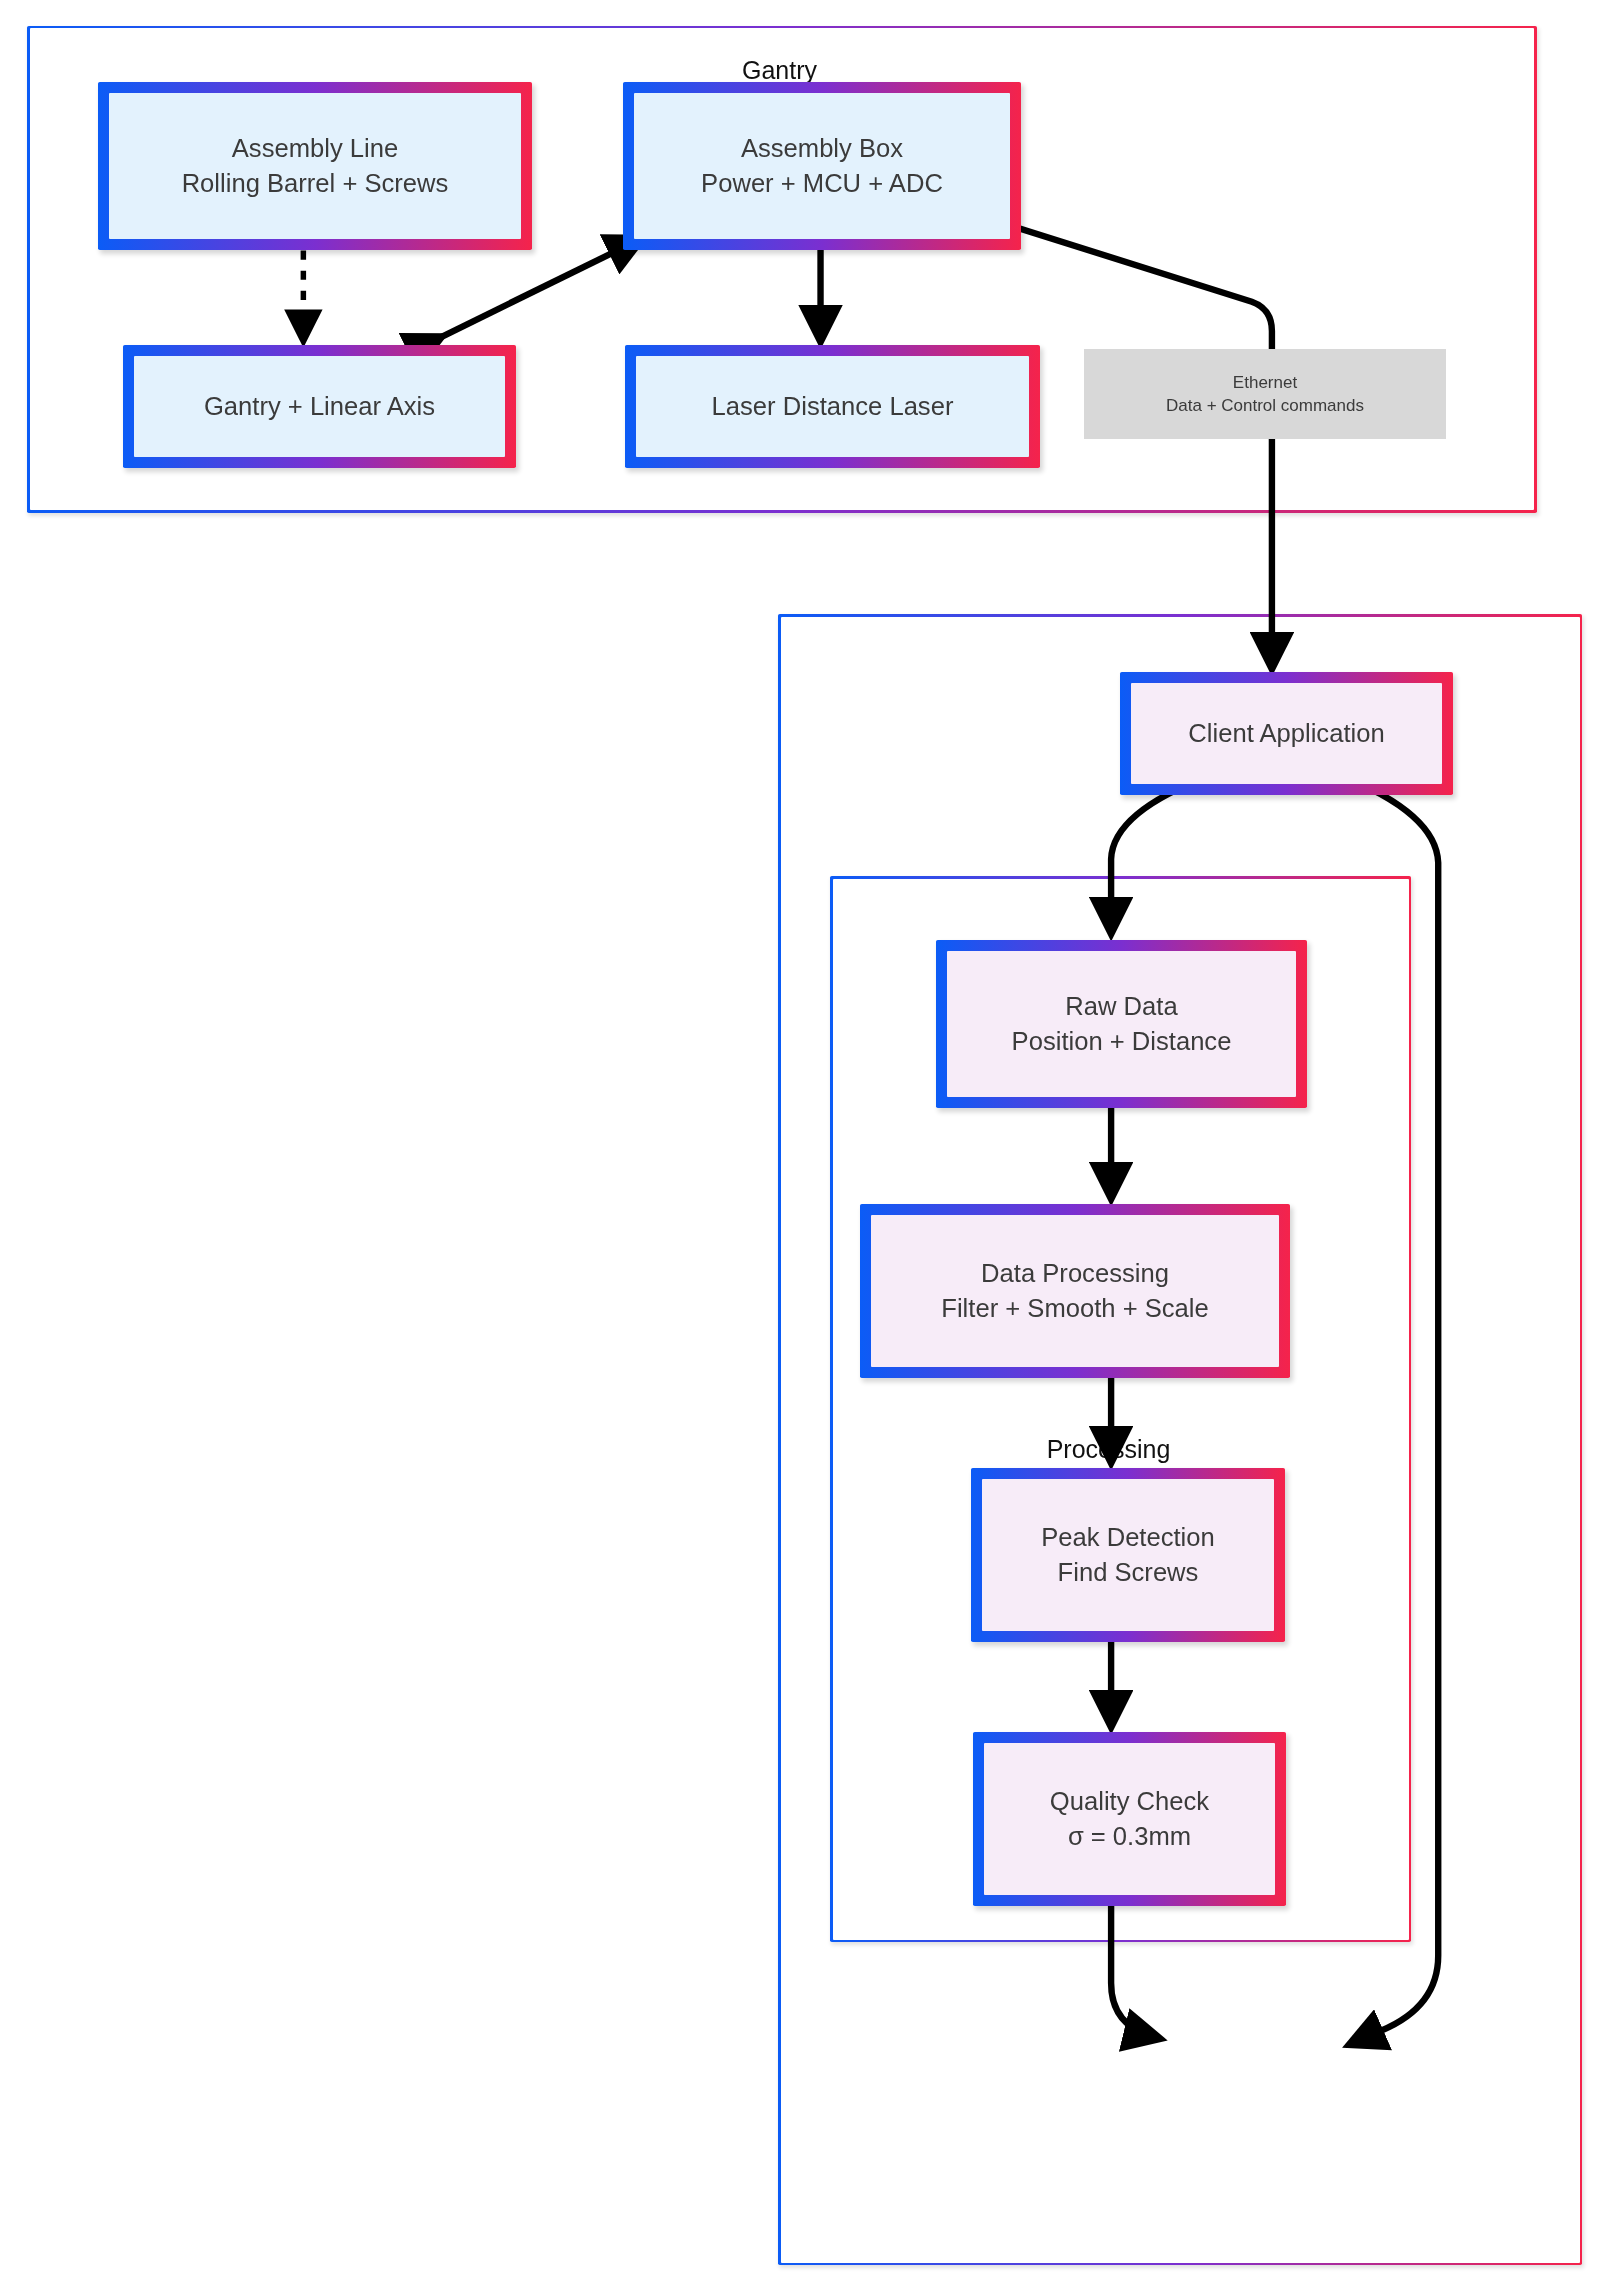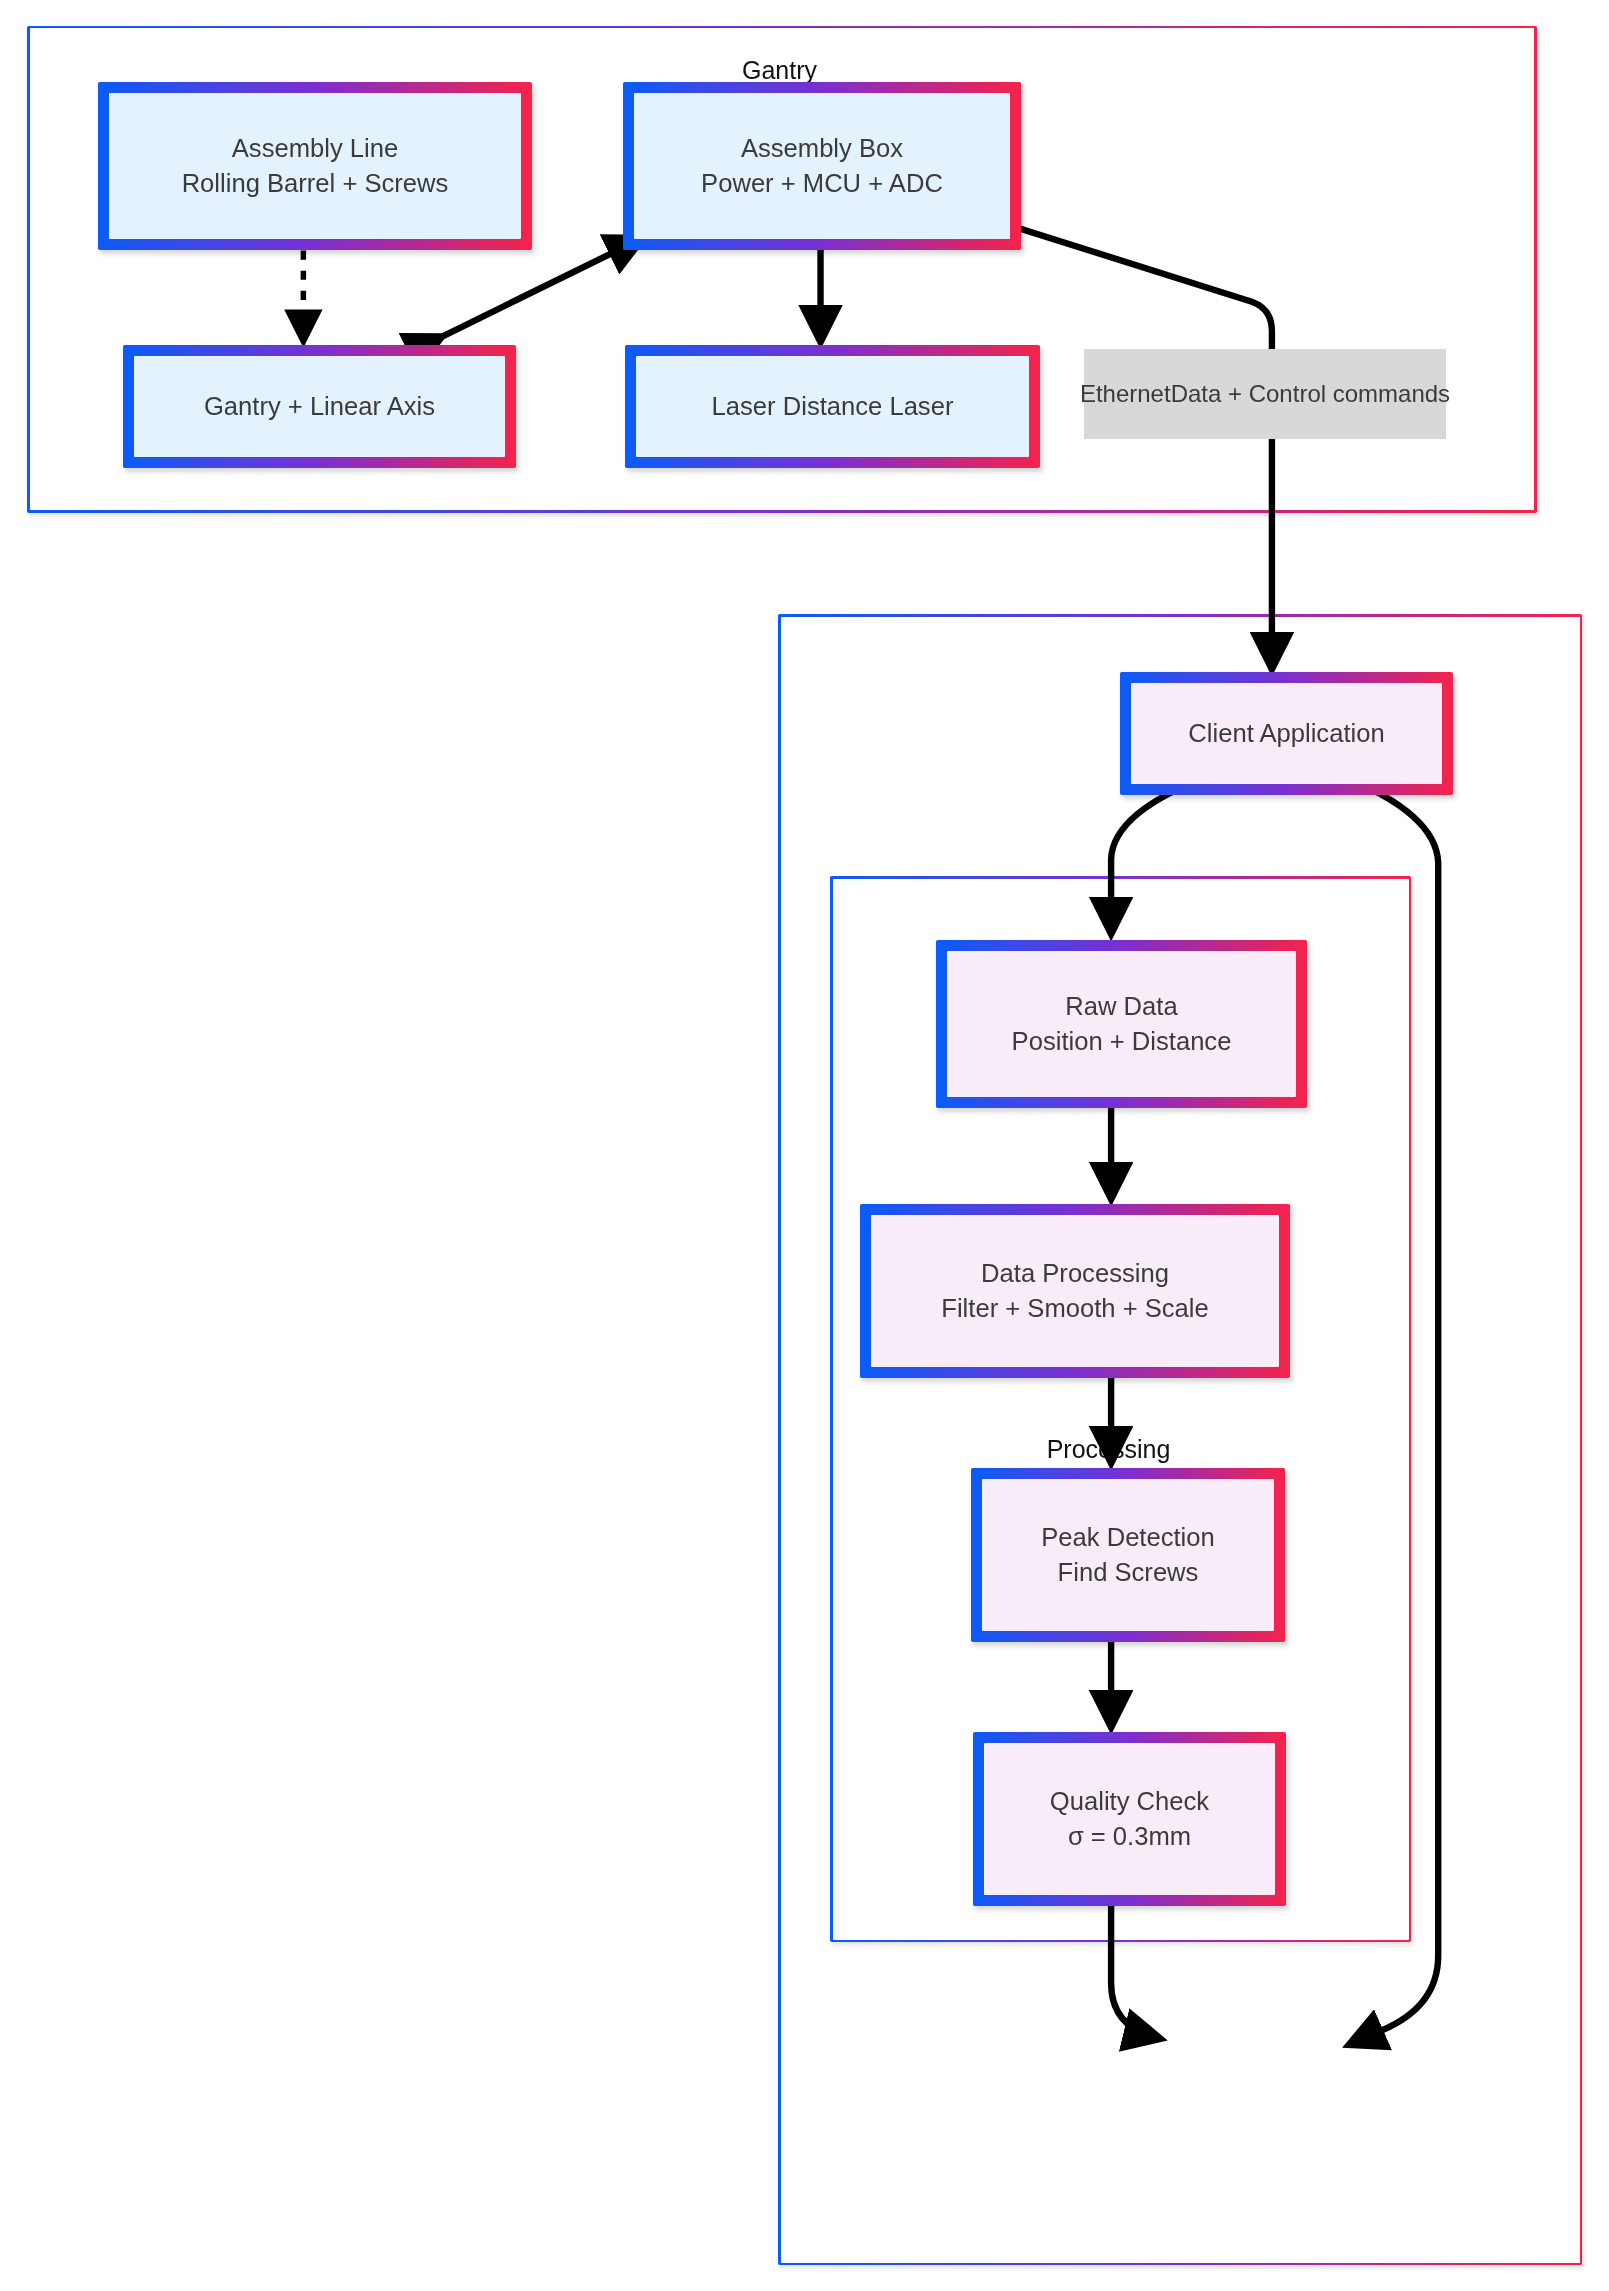--- a/index.html
+++ b/index.html
@@ -52,24 +52,24 @@
   }
   .node.hw > .node-inner{background:#e3f2fd;}
   .node.sw > .node-inner{background:#f7ecf8;}
   .node-line{display:block;}
 
   
   .edge-label{
     position:absolute;
     background:#d8d8d8;
     color:#3b3b3b;
-    font-size:24px;
+    font-size:17px;
     line-height:1.38;
     text-align:center;
-    display:flex;flex-direction:row;
+    display:flex;flex-direction:column;
     align-items:center;justify-content:center;
     white-space:nowrap;
     padding:3.7px 7.3px;
     box-sizing:border-box;
   }
 </style>
 </head>
 <body>
 
 <div id="stage">

